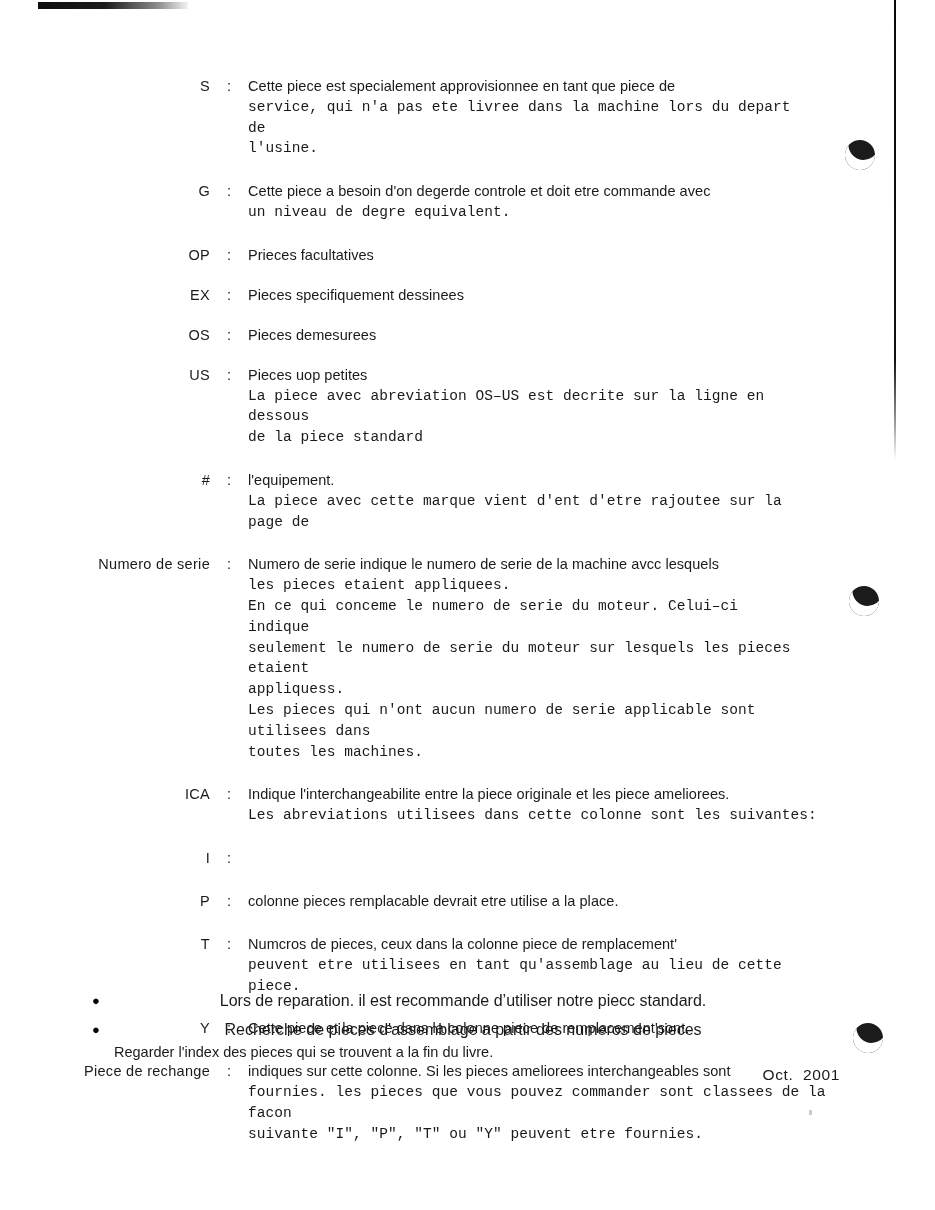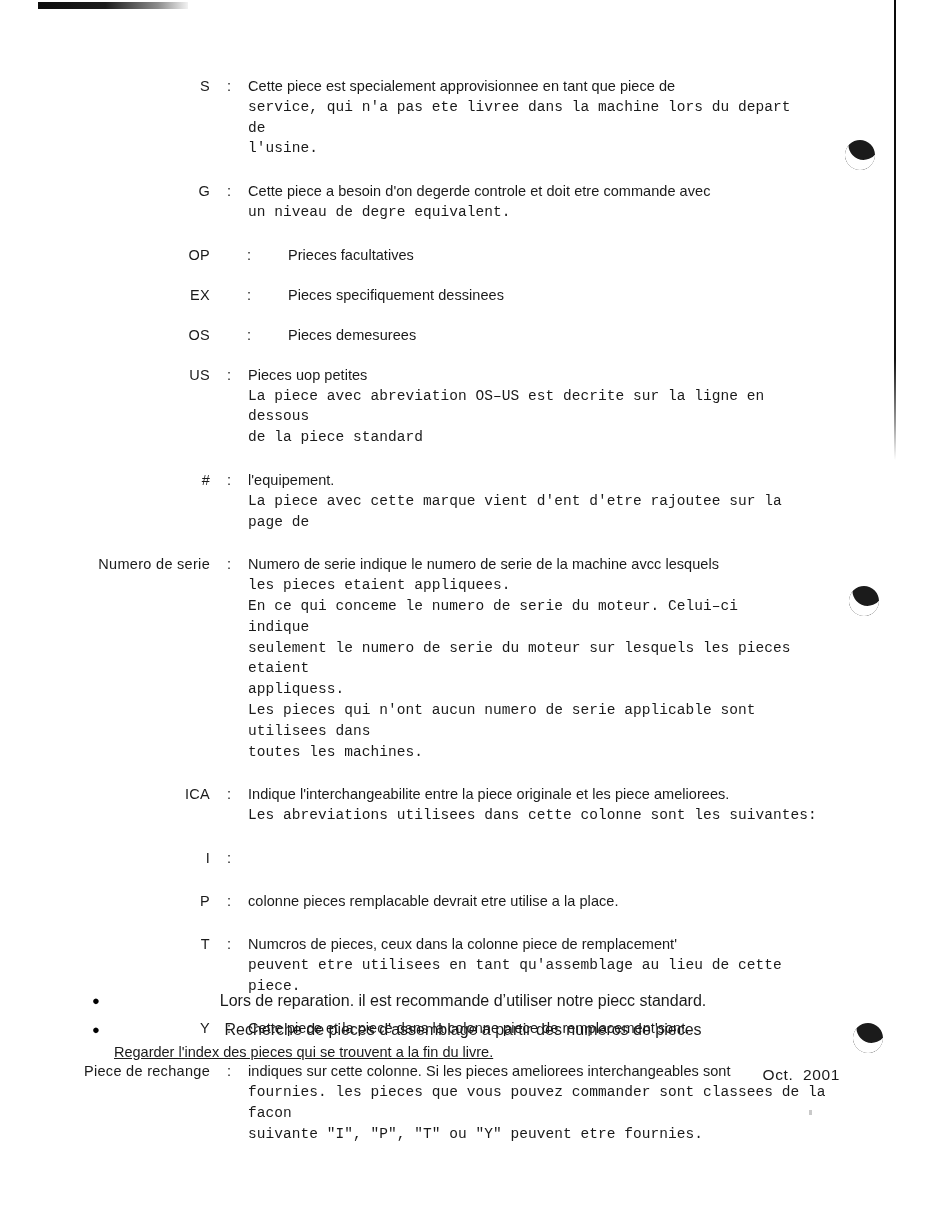--- a/index.html
+++ b/index.html
@@ -96,21 +96,21 @@
   .def-body p {
     margin: 0;
   }
   .def-body p + p {
     margin-top: 0px;
     font-family: Liberation Mono, monospace;
   }
 
   
   .gap-lg { margin-bottom: 22px; }
-  .gap-md { margin-bottom: 19px; gap: 20px; }
+  .gap-md { margin-bottom: 19px; }
 
   
   .notes {
     position: absolute;
     left: 92px;
     top: 990px;
     width: 720px;
   }
   .note-row {
     display: flex;
@@ -128,21 +128,20 @@
     flex: 1 1 auto;
     font-size: 16px;
     line-height: 21px;
     text-align: center;
   }
   .note-sub {
     margin-left: 22px;
     font-size: 14.5px;
     line-height: 21px;
     margin-top: 2px;
-    text-decoration: underline;
   }
 
   
   .page-date {
     position: absolute;
     right: 95px;
     top: 1066px;
     font-size: 15.5px;
     letter-spacing: 0.6px;
     white-space: pre;

